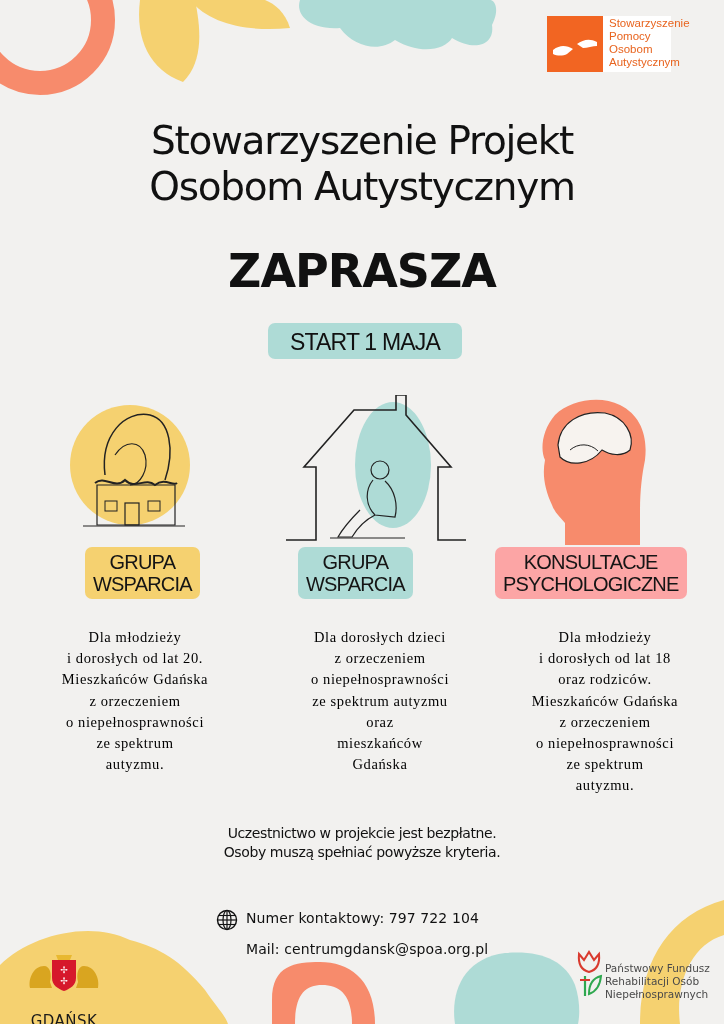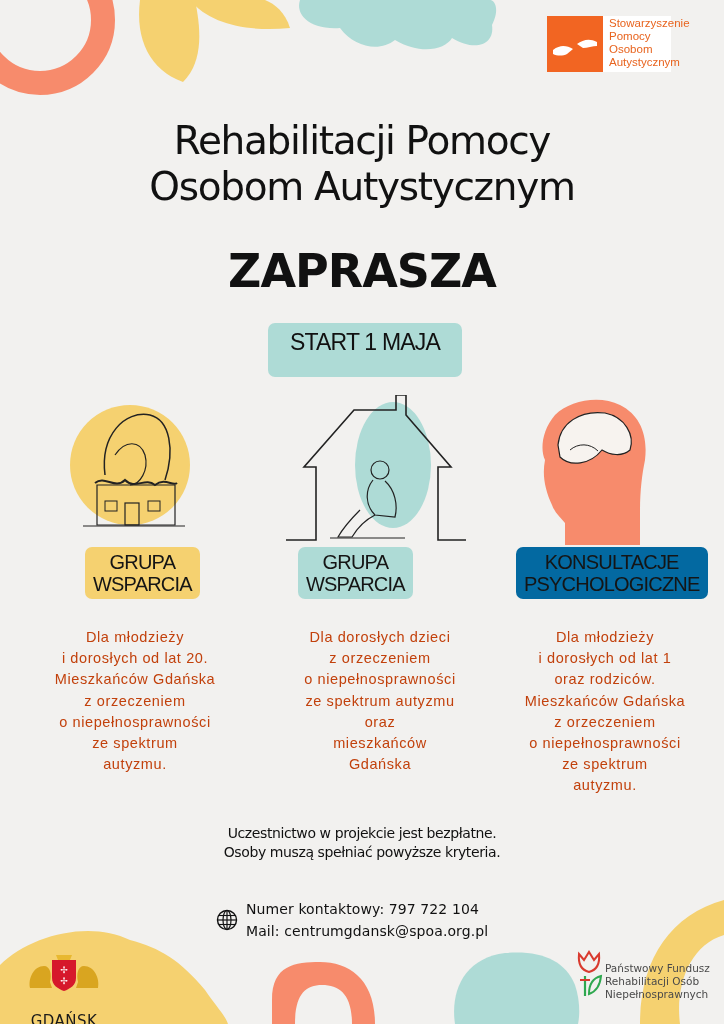--- a/index.html
+++ b/index.html
@@ -12,30 +12,30 @@
   .abs { position:absolute; }
   .deco { position:absolute; }
 
   
   .org-logo { left:547px; top:16px; width:124px; height:56px; background:#fff; display:flex; }
   .org-logo .sq { width:56px; height:56px; background:#f26522; position:relative; }
   .org-logo .txt { padding-left:6px; padding-top:1px; color:#e8641f; font-size:11.5px; line-height:13px; font-family:"Liberation Sans", sans-serif; }
 
   .title { left:0; width:724px; text-align:center; top:118px; font-size:39px; line-height:46px; font-family:"DejaVu Sans", sans-serif; font-weight:normal; letter-spacing:-1.3px; color:#111; }
   .zaprasza { left:0; width:724px; text-align:center; top:244px; font-size:46px; font-weight:bold; font-family:"DejaVu Sans", sans-serif; letter-spacing:-1px; color:#111; }
-  .start { left:268px; top:323px; width:194px; height:54px; background:#aedbd6; border-radius:7px; text-align:center; line-height:38px; font-size:23px; font-family:"Liberation Sans", sans-serif; letter-spacing:-0.8px; color:#111; }
+  .start { left:268px; top:323px; width:194px; height:36px; background:#aedbd6; border-radius:7px; text-align:center; line-height:38px; font-size:23px; font-family:"Liberation Sans", sans-serif; letter-spacing:-0.8px; color:#111; }
 
   .col { position:absolute; top:395px; width:230px; }
   .col .illus { position:relative; width:230px; height:150px; }
   .badge { position:absolute; text-align:center; font-family:"Liberation Sans", sans-serif; font-size:20px; line-height:22px; letter-spacing:-0.8px; color:#151515; border-radius:7px; padding:4px 8px; }
-  .desc { position:absolute; text-align:center; font-family:Liberation Sans, sans-serif; font-size:14.5px; line-height:21.2px; color:#c2410c; letter-spacing:0.6px; }
+  .desc { position:absolute; text-align:center; font-family:Liberation Serif, serif; font-size:14.5px; line-height:21.2px; color:#000000; letter-spacing:0.6px; }
 
   .footer-text { left:0; width:724px; top:824px; text-align:center; font-family:"DejaVu Sans", sans-serif; font-size:14px; line-height:18.5px; letter-spacing:-0.4px; color:#111; }
   .contact { left:216px; top:898px; }
-  .contact .line { font-family:"DejaVu Sans", sans-serif; font-size:14px; line-height:22px; color:#111; padding-left:30px; letter-spacing:0.1px; }
+  .contact .line { font-family:"DejaVu Sans", sans-serif; font-size:14px; line-height:22px; color:#111; padding-left:30px; letter-spacing:0.1px;margin-top:9px; }
   .contact .globe { position:absolute; left:0; top:11px; }
 
   .gdansk { left:26px; top:952px; width:76px; text-align:center; }
   .gdansk .name { font-family:"DejaVu Sans", sans-serif; font-size:15px; letter-spacing:0.5px; color:#1a1a1a; margin-top:16px; }
   .pfron { left:575px; top:950px; }
   .pfron .txt { position:absolute; left:30px; top:12px; width:130px; font-family:"DejaVu Sans", sans-serif; font-size:10.5px; line-height:13px; color:#4a4a4a; }
 </style>
 </head>
 <body>
 
@@ -66,21 +66,21 @@
   </div>
   <div class="txt">
     <div>Stowarzyszenie</div>
     <div>Pomocy</div>
     <div>Osobom</div>
     <div>Autystycznym</div>
   </div>
 </div>
 
 <div class="abs title">
-  <div>Rehabilitacji Pomocy</div>
+  <div>Stowarzyszenie Projekt</div>
   <div>Osobom Autystycznym</div>
 </div>
 <div class="abs zaprasza">ZAPRASZA</div>
 <div class="abs start">START 1 MAJA</div>
 
 <div class="col" style="left:45px;">
   <svg class="illus" width="230" height="150">
     <ellipse cx="85" cy="70" rx="60" ry="60" fill="#f5d170"></ellipse>
     <path d="M60,80 C55,40 80,15 105,20 C125,25 130,55 120,85" fill="none" stroke="#222" stroke-width="1.5"></path>
     <path d="M70,60 C80,45 95,45 100,60 C104,75 95,90 85,90" fill="none" stroke="#222" stroke-width="1.2"></path>
@@ -129,27 +129,27 @@
     <div>Gdańska</div>
   </div>
 </div>
 
 <div class="col" style="left:490px;">
   <svg class="illus" width="230" height="150">
     <path d="M62,110 C55,95 52,80 55,65 C50,55 52,35 65,20 C80,5 110,0 130,10 C150,20 158,40 155,65 C152,80 150,95 150,118 L150,150 L75,150 L75,128 C70,122 65,118 62,110 Z" fill="#f78b6c"></path>
     <path d="M68,50 C70,28 90,15 115,18 C135,22 145,40 140,55 C132,62 120,60 112,55 C100,70 80,72 70,62 Z" fill="#f7f3ef" stroke="#222" stroke-width="1.2"></path>
     <path d="M80,55 C88,48 100,48 108,56" fill="none" stroke="#222" stroke-width="1"></path>
   </svg>
-  <div class="badge" style="left:5px;top:152px;background:#0369a1;margin-left:21px;">
+  <div class="badge" style="left:5px;top:152px;background:#fca5a5;">
     <div>KONSULTACJE</div>
     <div>PSYCHOLOGICZNE</div>
   </div>
   <div class="desc" style="left:-5px;top:232px;width:240px;">
     <div>Dla młodzieży</div>
-    <div>i dorosłych od lat 1</div>
+    <div>i dorosłych od lat 18</div>
     <div>oraz rodziców.</div>
     <div>Mieszkańców Gdańska</div>
     <div>z orzeczeniem</div>
     <div>o niepełnosprawności</div>
     <div>ze spektrum</div>
     <div>autyzmu.</div>
   </div>
 </div>
 
 <div class="abs footer-text">

